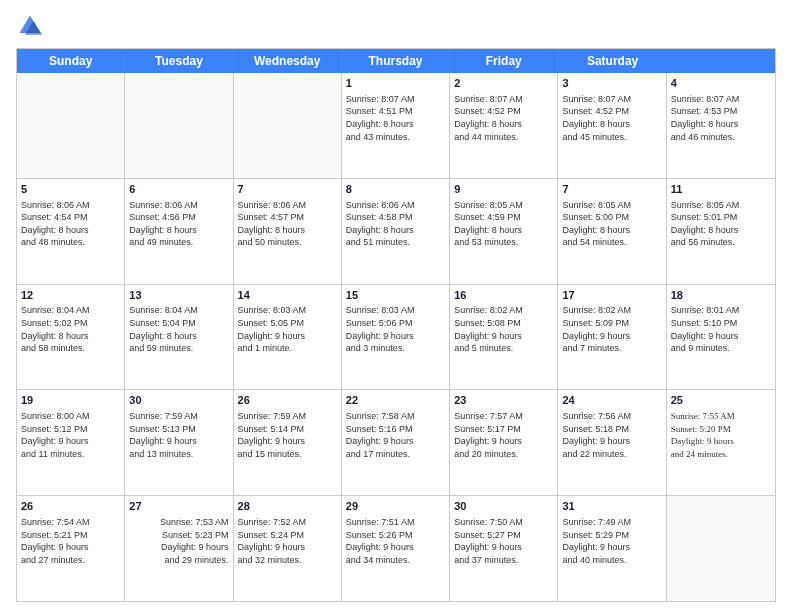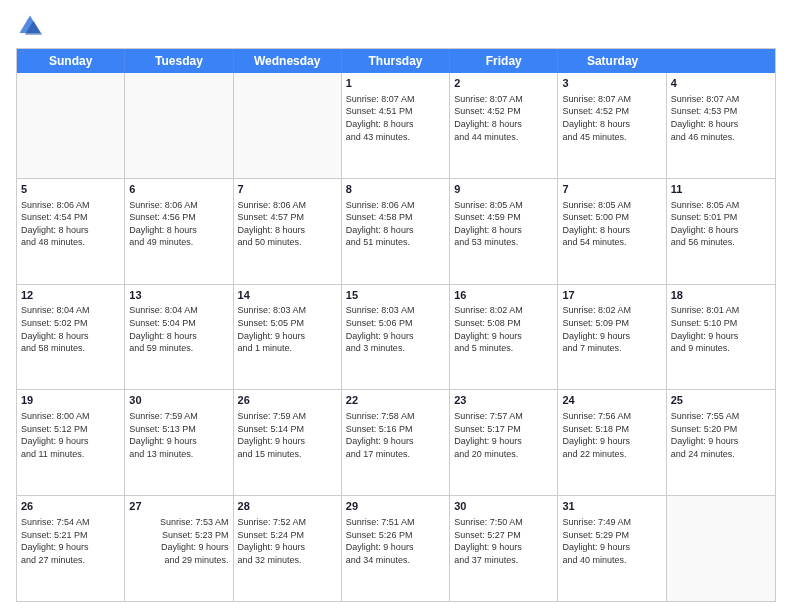--- a/index.html
+++ b/index.html
@@ -325,21 +325,21 @@
           </div>
           <div class="cal-cell has-data">
             <div class="day-num">24</div>
             <div class="cell-info" style="white-space: pre-line;">Sunrise: 7:56 AM
 Sunset: 5:18 PM
 Daylight: 9 hours
 and 22 minutes.</div>
           </div>
           <div class="cal-cell has-data">
             <div class="day-num">25</div>
-            <div class="cell-info" style="white-space: pre-line;">Sunrise: 7:55 AM
+            <div class="cell-info" style="white-space: pre-line; font-family: Liberation Serif, serif;">Sunrise: 7:55 AM
 Sunset: 5:20 PM
 Daylight: 9 hours
 and 24 minutes.</div>
           </div>
         </div>
         <div class="cal-row">
           <div class="cal-cell has-data">
             <div class="day-num">26</div>
             <div class="cell-info" style="white-space: pre-line;">Sunrise: 7:54 AM
 Sunset: 5:21 PM

